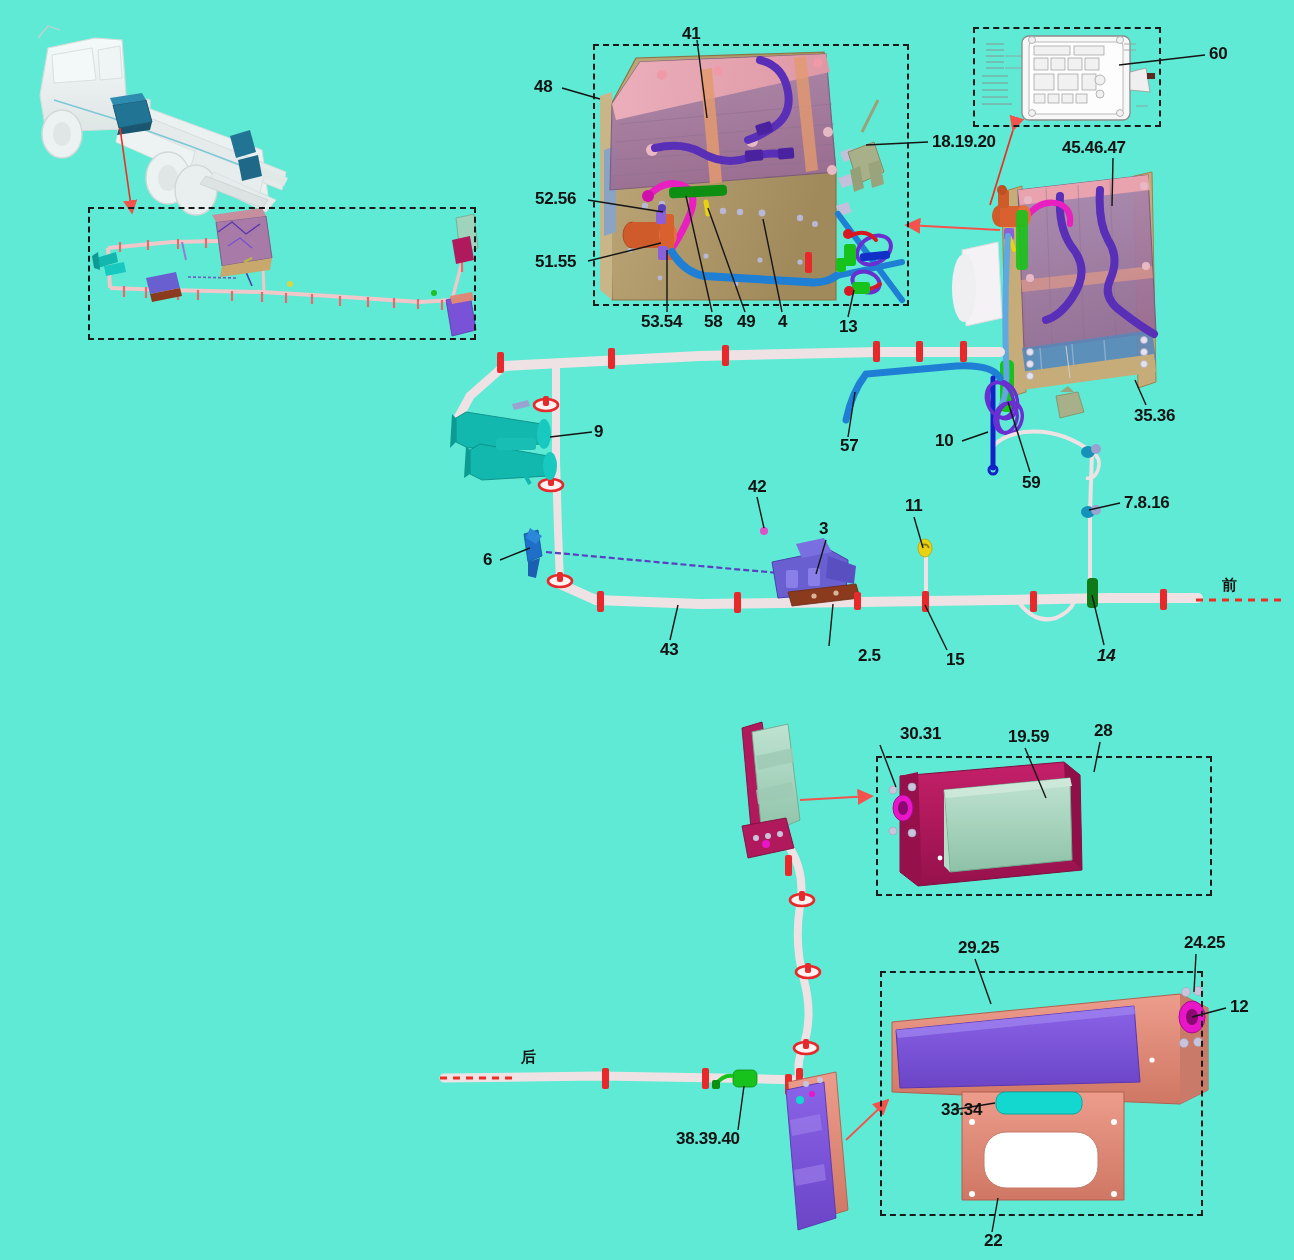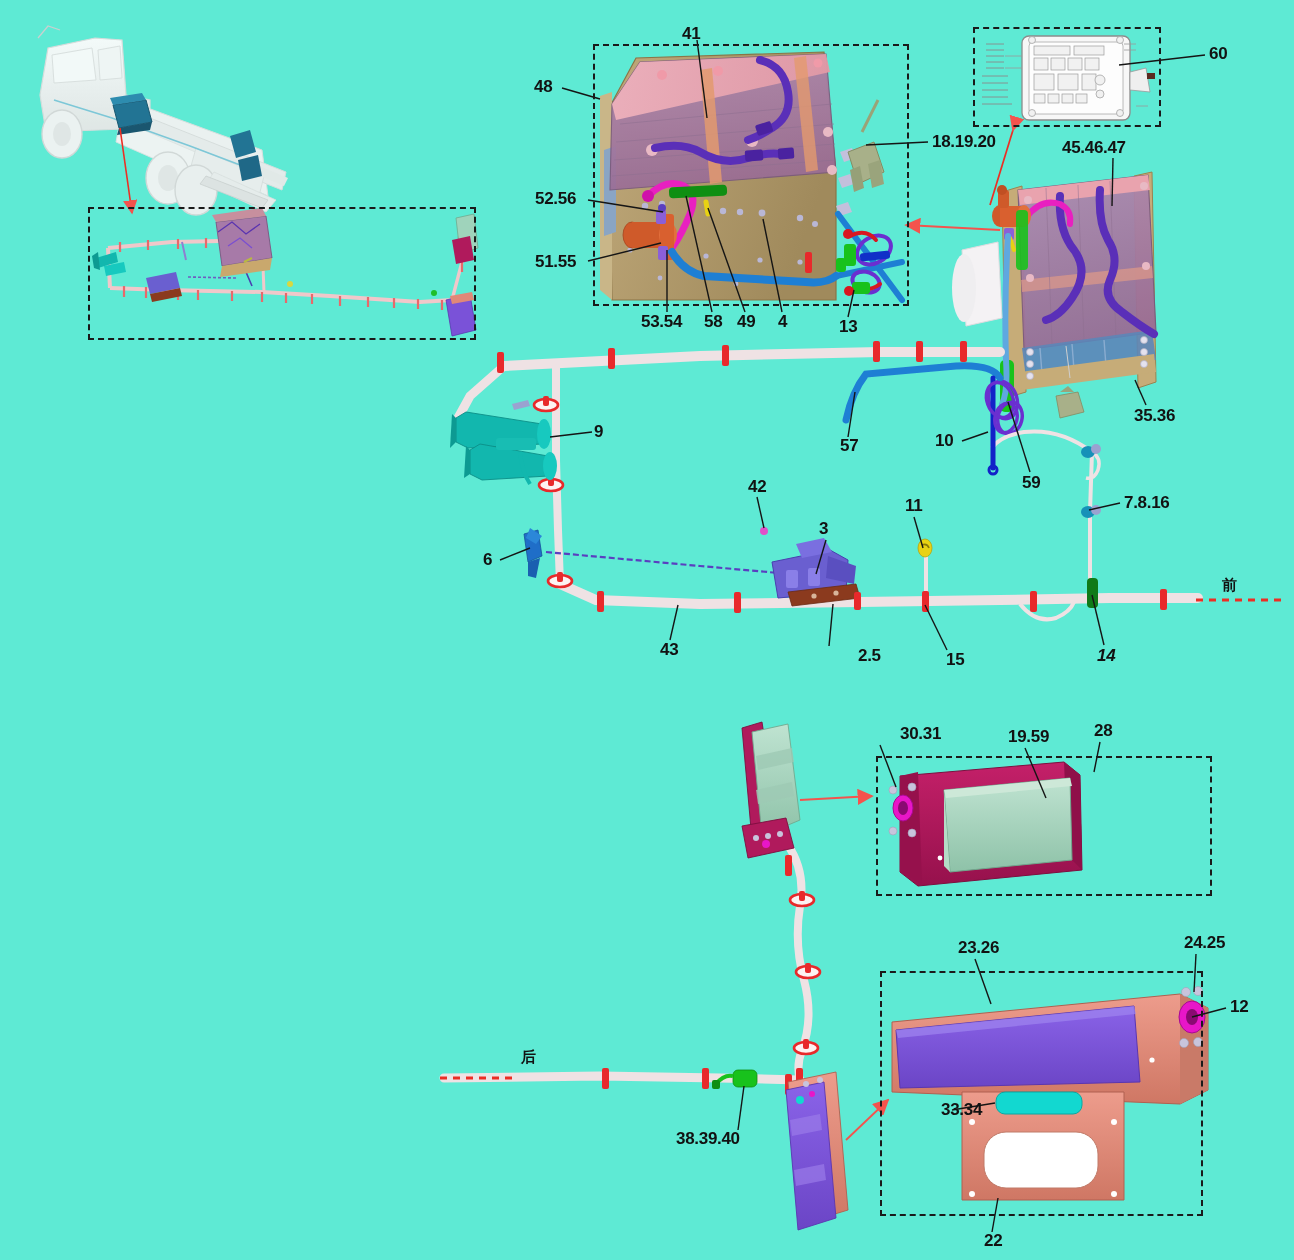--- a/index.html
+++ b/index.html
@@ -694,21 +694,21 @@
   <div class="lbl" style="left:819px; top:520px;">3</div>
   <div class="lbl" style="left:905px; top:497px;">11</div>
   <div class="lbl" style="left:1124px; top:494px;">7.8.16</div>
   <div class="lbl" style="left:660px; top:641px;">43</div>
   <div class="lbl" style="left:858px; top:647px;">2.5</div>
   <div class="lbl" style="left:938px; top:651px;margin-left:8px;">15</div>
   <div class="lbl" style="left:1097px; top:647px;font-style:italic;">14</div>
   <div class="lbl" style="left:862px; top:725px;margin-left:38px;">30.31</div>
   <div class="lbl" style="left:1008px; top:728px;">19.59</div>
   <div class="lbl" style="left:1094px; top:722px;">28</div>
-  <div class="lbl" style="left:958px; top:939px;">23.26</div>
+  <div class="lbl" style="left:958px; top:939px;">29.25</div>
   <div class="lbl" style="left:1184px; top:934px;">24.25</div>
   <div class="lbl" style="left:1230px; top:998px;">12</div>
   <div class="lbl" style="left:897px; top:1101px;margin-left:44px;">33.34</div>
   <div class="lbl" style="left:984px; top:1232px;">22</div>
   <div class="lbl" style="left:676px; top:1130px;">38.39.40</div>
 
   <div class="lbl cjk" style="left:1222px; top:578px;">前</div>
   <div class="lbl cjk" style="left:521px; top:1050px;">后</div>
 
 </div>

